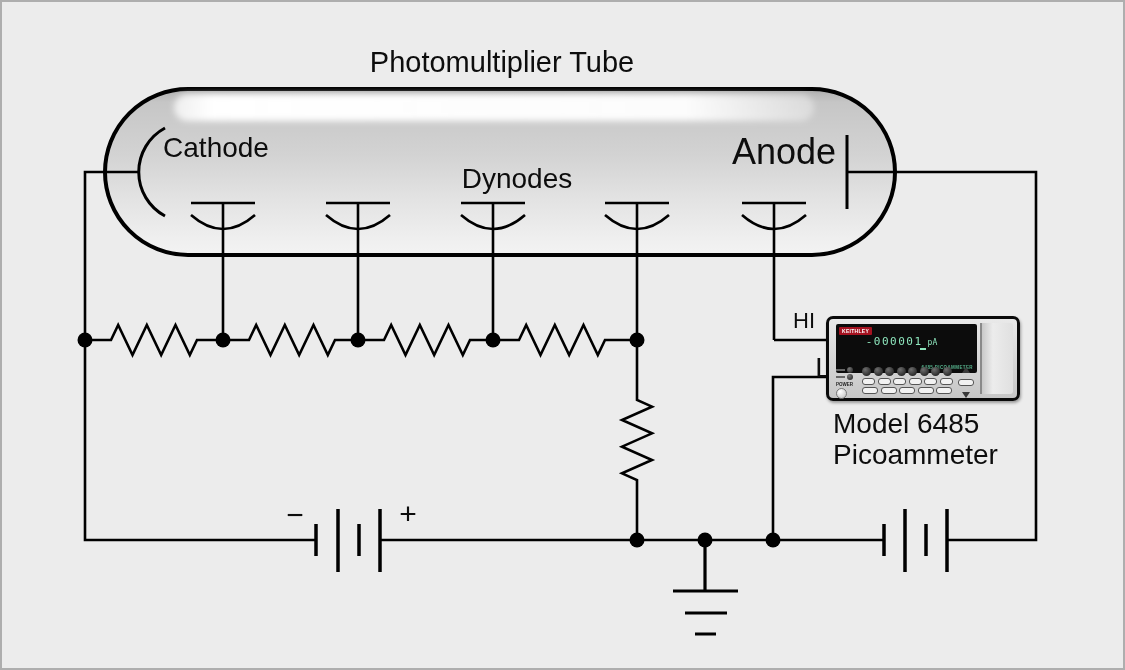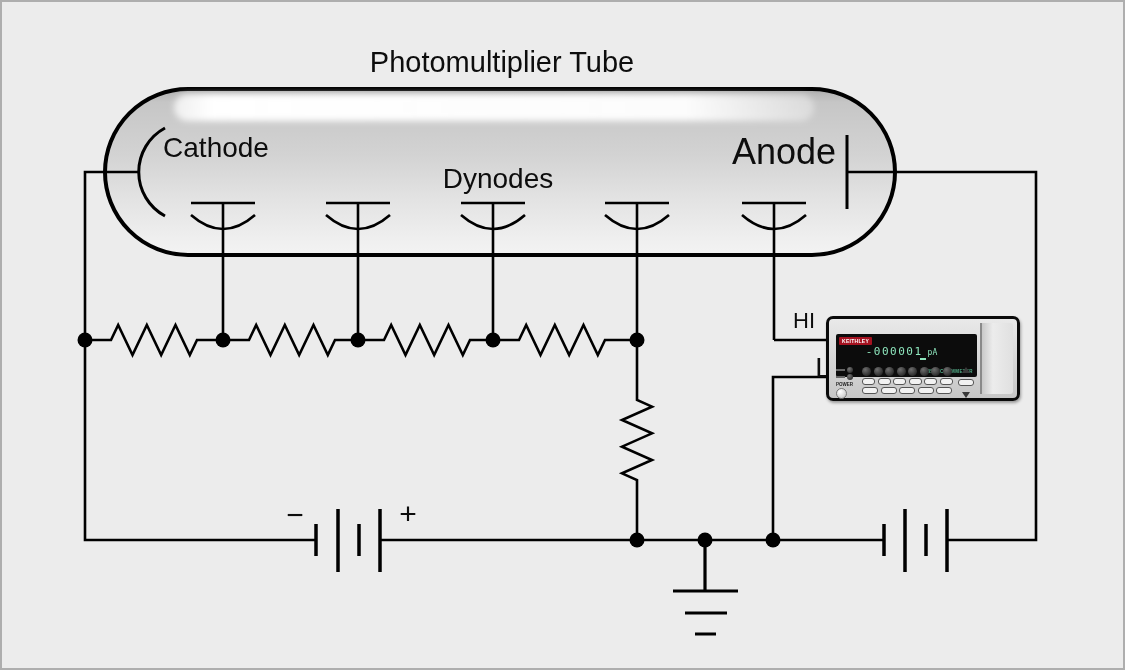--- a/index.html
+++ b/index.html
@@ -6,37 +6,37 @@
   #stage{
     position:relative;width:1125px;height:670px;box-sizing:border-box;
     background:#ececec;border:2px solid #aeaeae;overflow:hidden;
     font-family:"Liberation Sans", sans-serif;color:#0d0d0d;
   }
   #circuit-svg{position:absolute;left:0;top:0;}
   .lbl{position:absolute;white-space:nowrap;color:#0d0d0d;}
   .lbl.centered{transform:translateX(-50%);}
   #title{left:500px;top:44px;font-size:29px;}
   #cathode-label{left:214px;top:130px;font-size:28px;}
-  #dynodes-label{left:496px;top:161px;font-size:28px;}
+  #dynodes-label{left:515px;top:161px;font-size:28px;}
   #anode-label{left:782px;top:129px;font-size:36px;}
   #hi-label{left:802px;top:306px;font-size:22px;}
   #lo-label{left:832px;top:350px;font-size:28px;}
   #minus-label{left:293px;top:496px;font-size:30px;}
   #plus-label{left:406px;top:495px;font-size:30px;}
   #meter-caption{left:831px;top:406px;font-size:28px;line-height:31px;}
 
   
   #meter{
     position:absolute;left:824px;top:314px;width:194px;height:85px;box-sizing:border-box;
     border:3px solid #0a0a0a;border-radius:7px;
     background:linear-gradient(180deg,#e9e9e9 0%,#d6d6d6 55%,#c7c7c7 100%);
     box-shadow:1px 2px 3px rgba(0,0,0,0.35);
   }
   #meter-display{
-    position:absolute;left:7px;top:15px;width:141px;height:43px;background:#0c0c0c;border-radius:2px;
+    position:absolute;left:7px;top:5px;width:141px;height:49px;background:#0c0c0c;border-radius:2px;
   }
   #meter-logo{
     position:absolute;left:3px;top:3px;background:#a51220;color:#fff;
     font-size:5px;font-weight:bold;letter-spacing:.3px;padding:1px 3px;border-radius:1px;
   }
   #meter-value{
     position:absolute;left:0;right:10px;top:11px;text-align:center;
     font-family:"DejaVu Sans Mono", monospace;font-size:11px;letter-spacing:1.5px;color:#8ee6bd;
   }
   #meter-unit{font-size:8px;letter-spacing:0;margin-left:5px;color:#8ee6bd;}
@@ -173,20 +173,24 @@
 
   <div id="title" class="lbl centered">Photomultiplier Tube</div>
   <div id="cathode-label" class="lbl centered">Cathode</div>
   <div id="dynodes-label" class="lbl centered">Dynodes</div>
   <div id="anode-label" class="lbl centered">Anode</div>
   <div id="hi-label" class="lbl centered">HI</div>
   <div id="lo-label" class="lbl centered">LO</div>
   <div id="minus-label" class="lbl centered">−</div>
   <div id="plus-label" class="lbl centered">+</div>
 
+  <div id="meter-caption" class="lbl">
+    <div>Model 6485</div>
+    <div>Picoammeter</div>
+  </div>
 
   <div id="meter">
     <div id="meter-display">
       <div id="meter-logo">KEITHLEY</div>
       <div id="meter-value"><span>-000001</span><span id="meter-unit">pA</span></div>
       <div id="meter-cursor"></div>
       <div id="meter-sublabel">6485 PICOAMMETER</div>
     </div>
     <div id="meter-controls">
       <div id="meter-leftcol">

